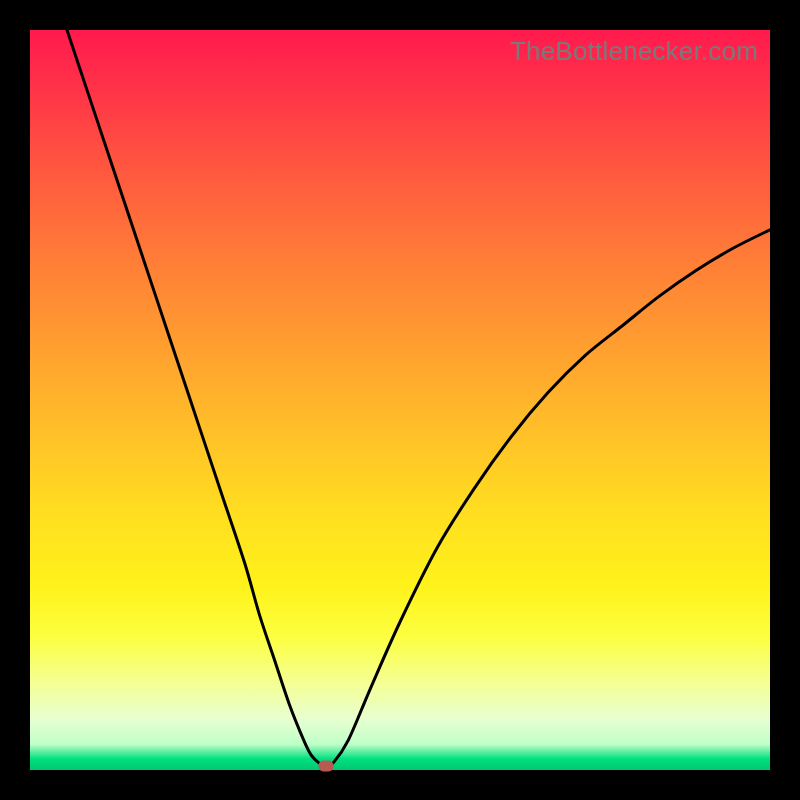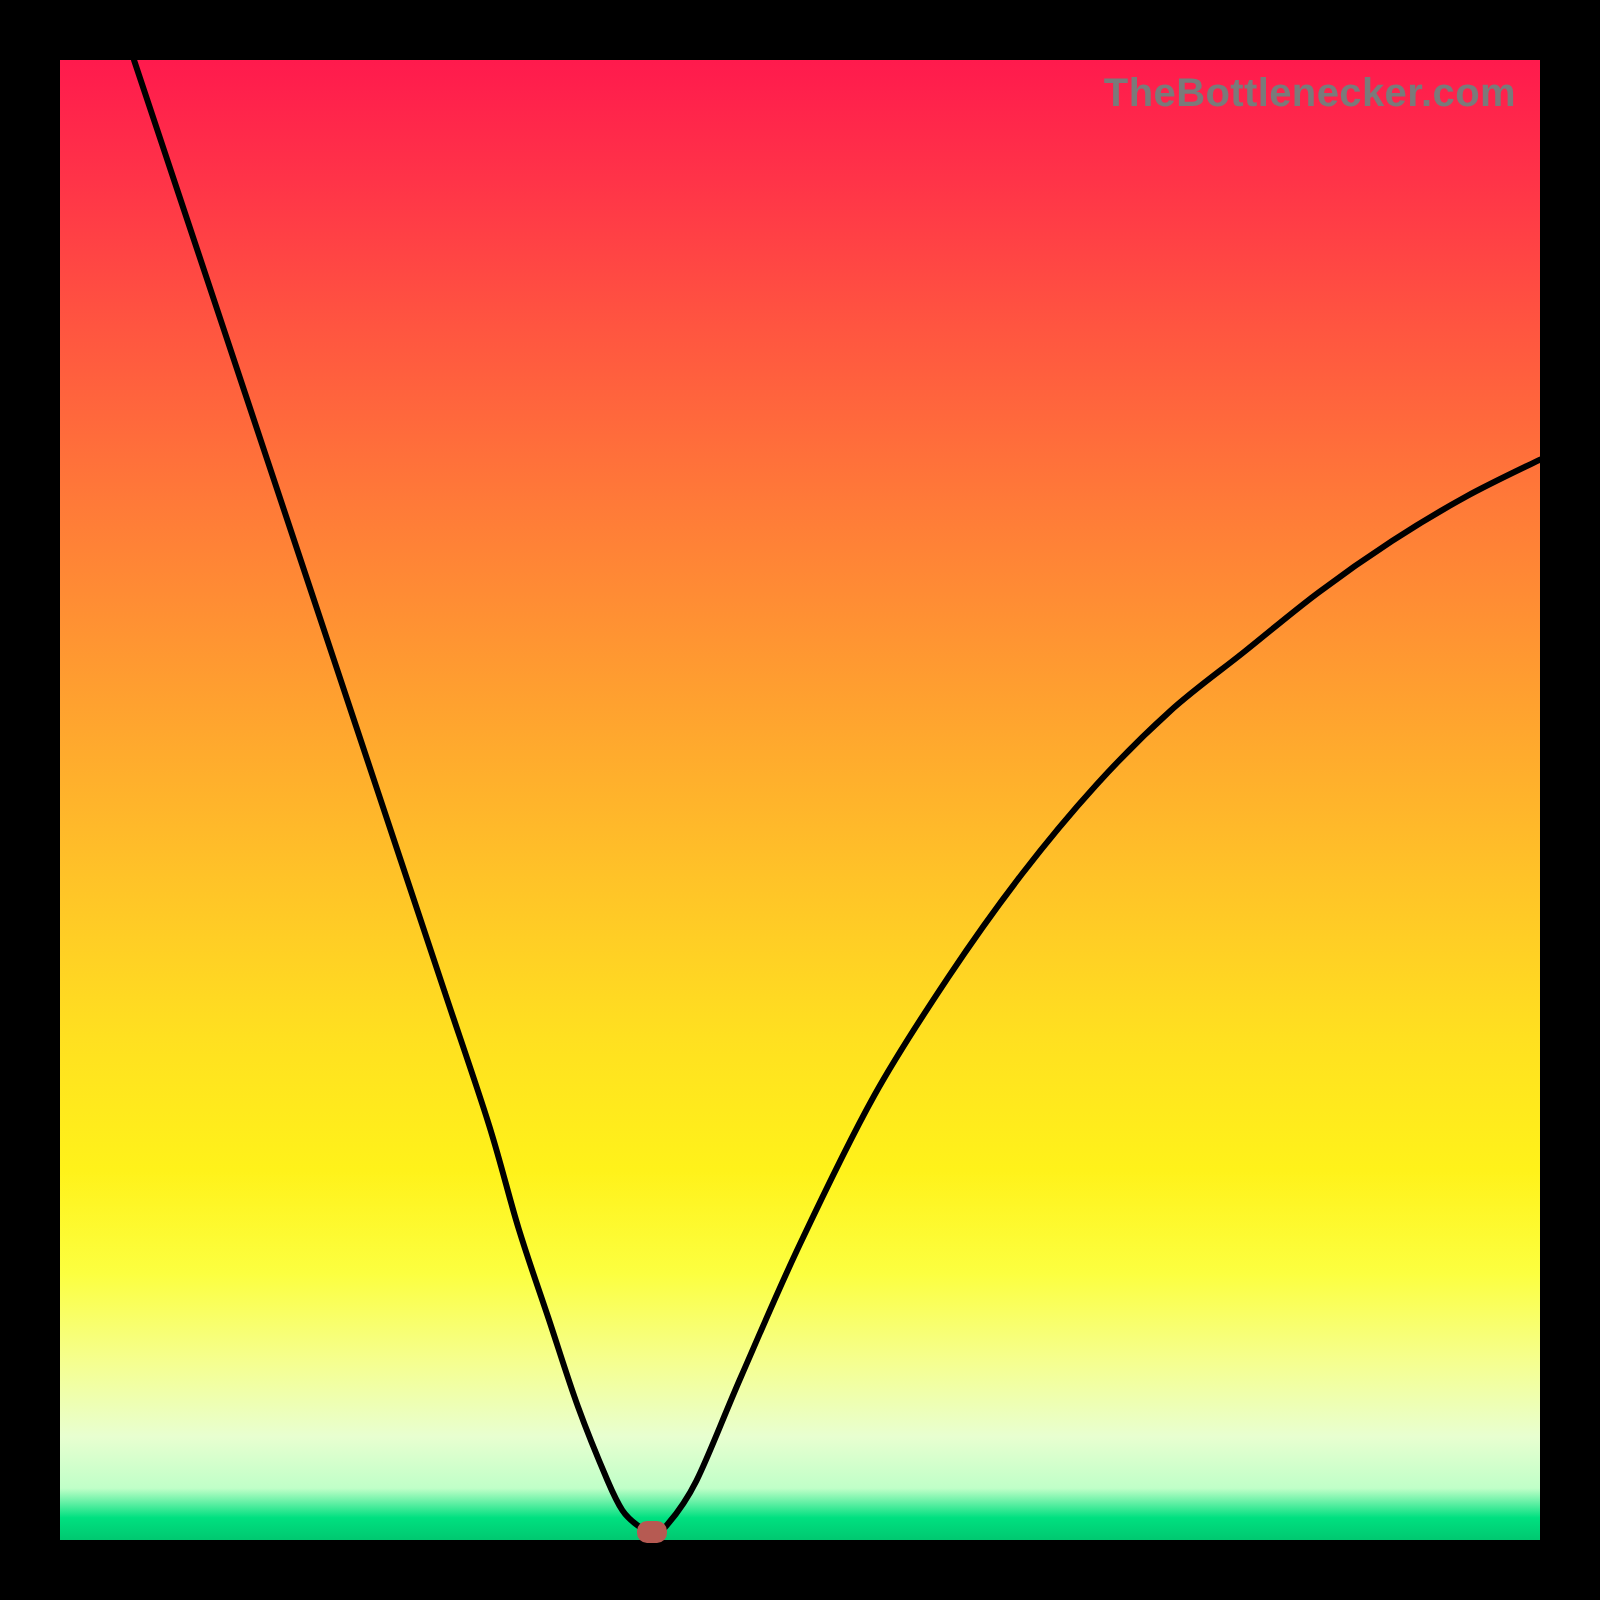--- a/index.html
+++ b/index.html
@@ -31,23 +31,23 @@
       #c0ffc8 96.5%,
       #00e080 98.5%,
       #00c870 100%
     );
   }
   .attribution {
     position: absolute;
     top: 6px;
     right: 12px;
     font-family: Arial, Helvetica, sans-serif;
-    font-size: 20px;
+    font-size: 26px;
     color: #7a7a7a;
-    font-weight: 700;
+    font-weight: 400;
     letter-spacing: 0.2px;
   }
   .curve {
     position: absolute;
     left: 0; top: 0;
     width: 740px;
     height: 740px;
   }
   .marker {
     position: absolute;

